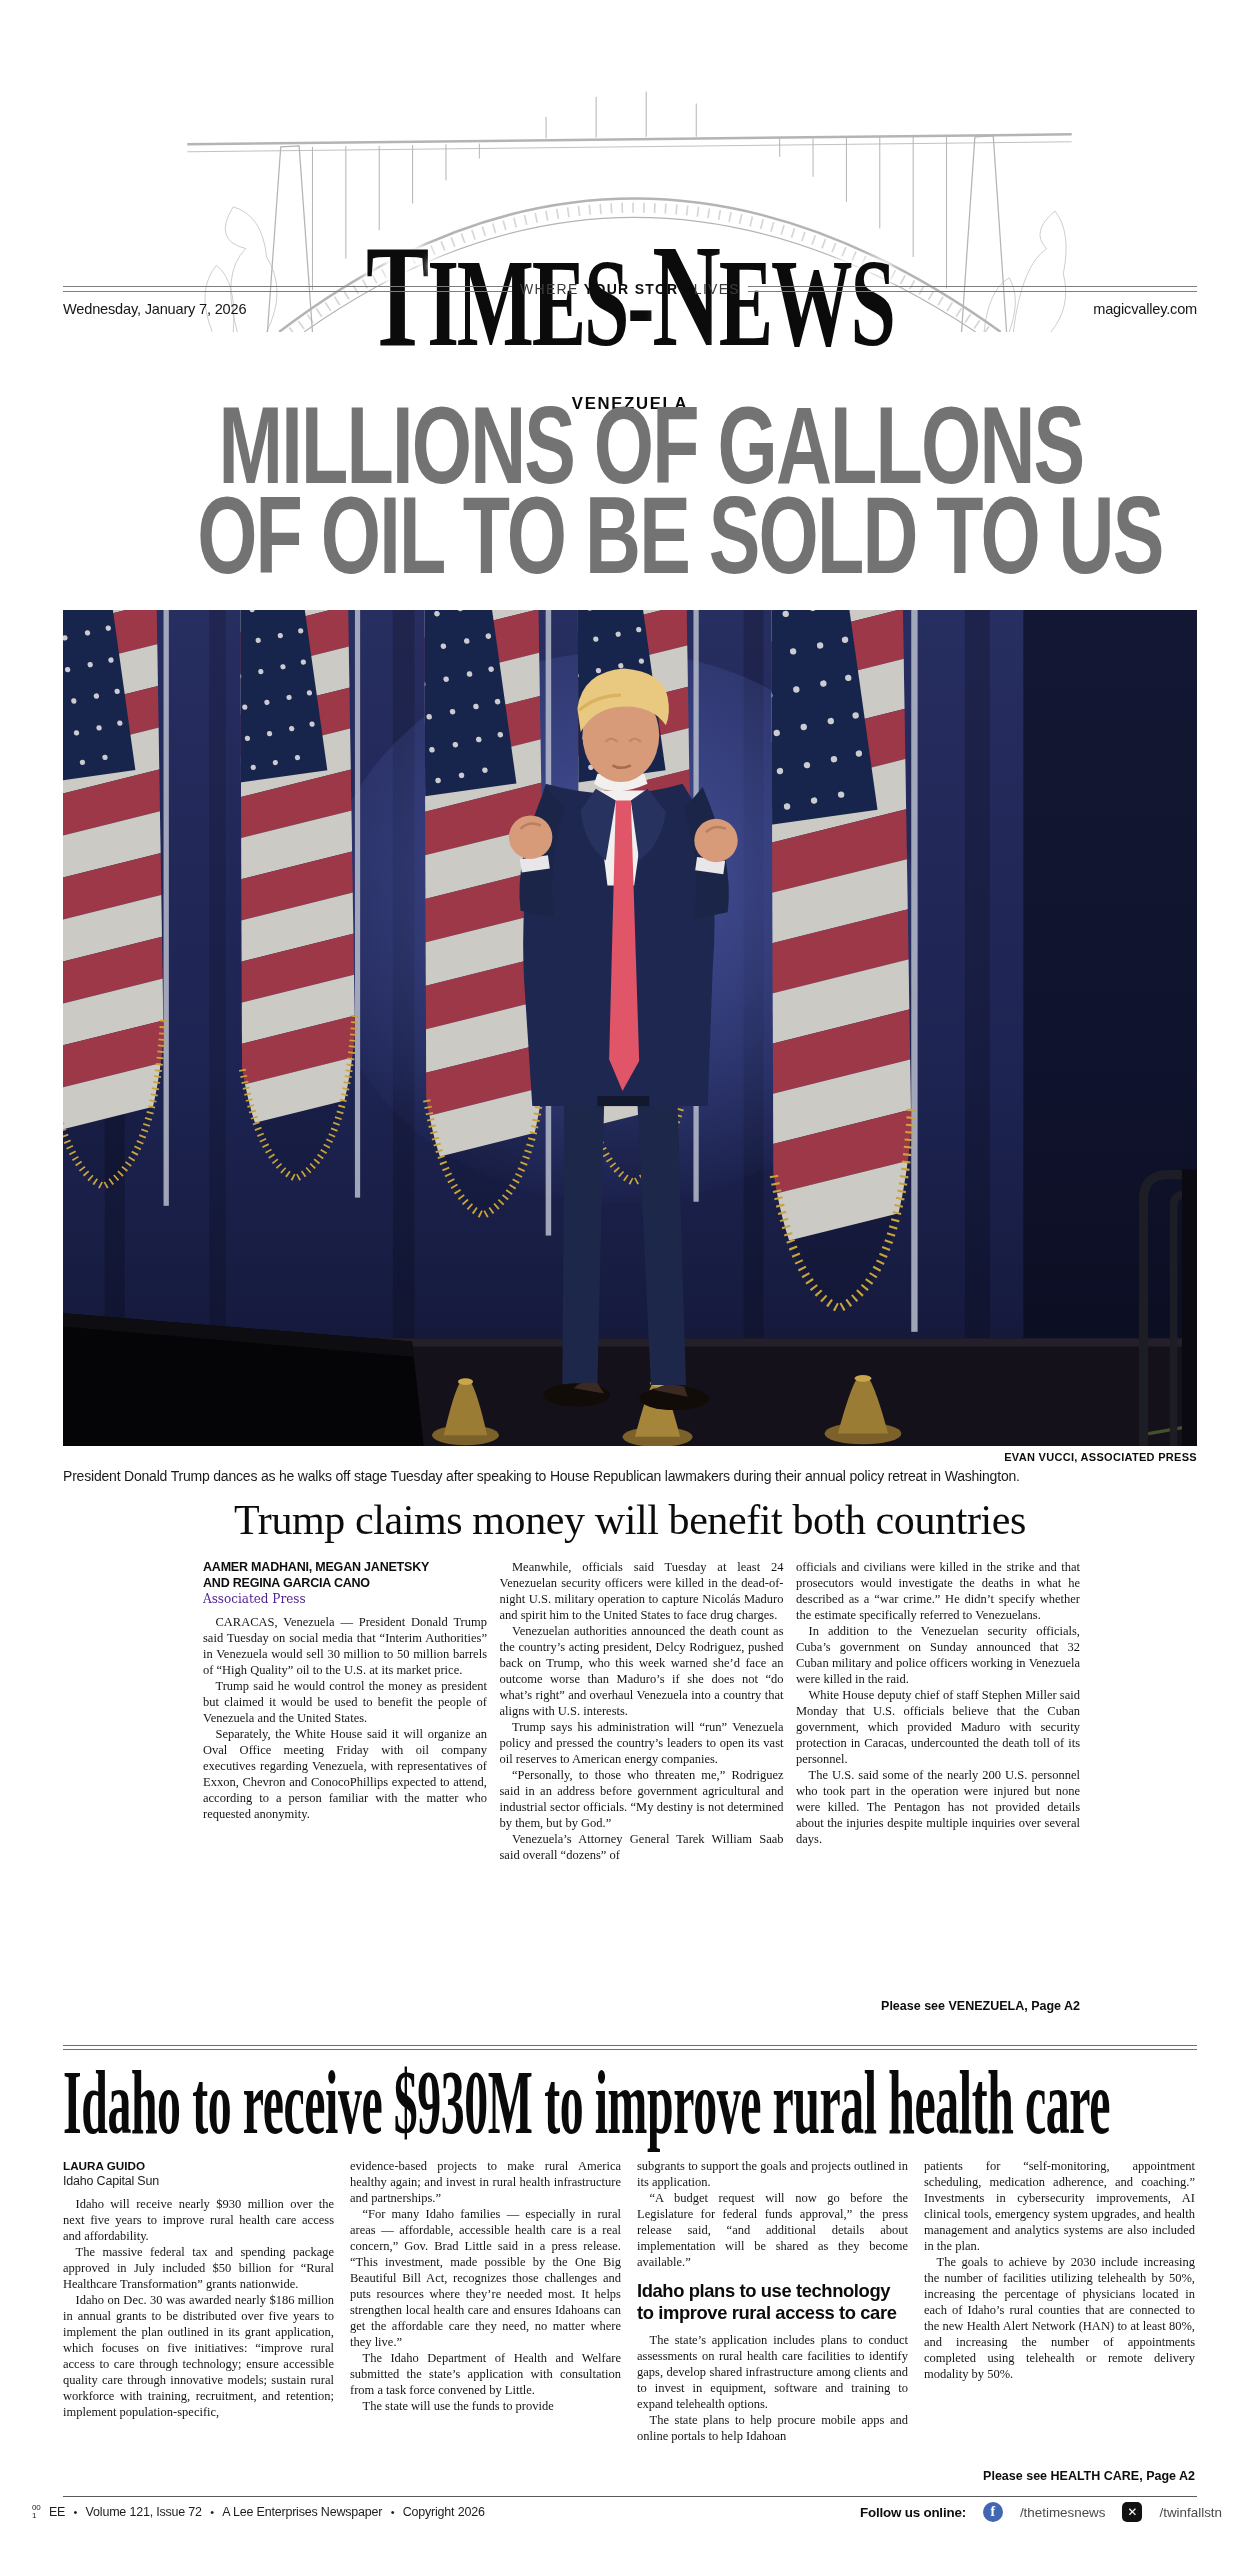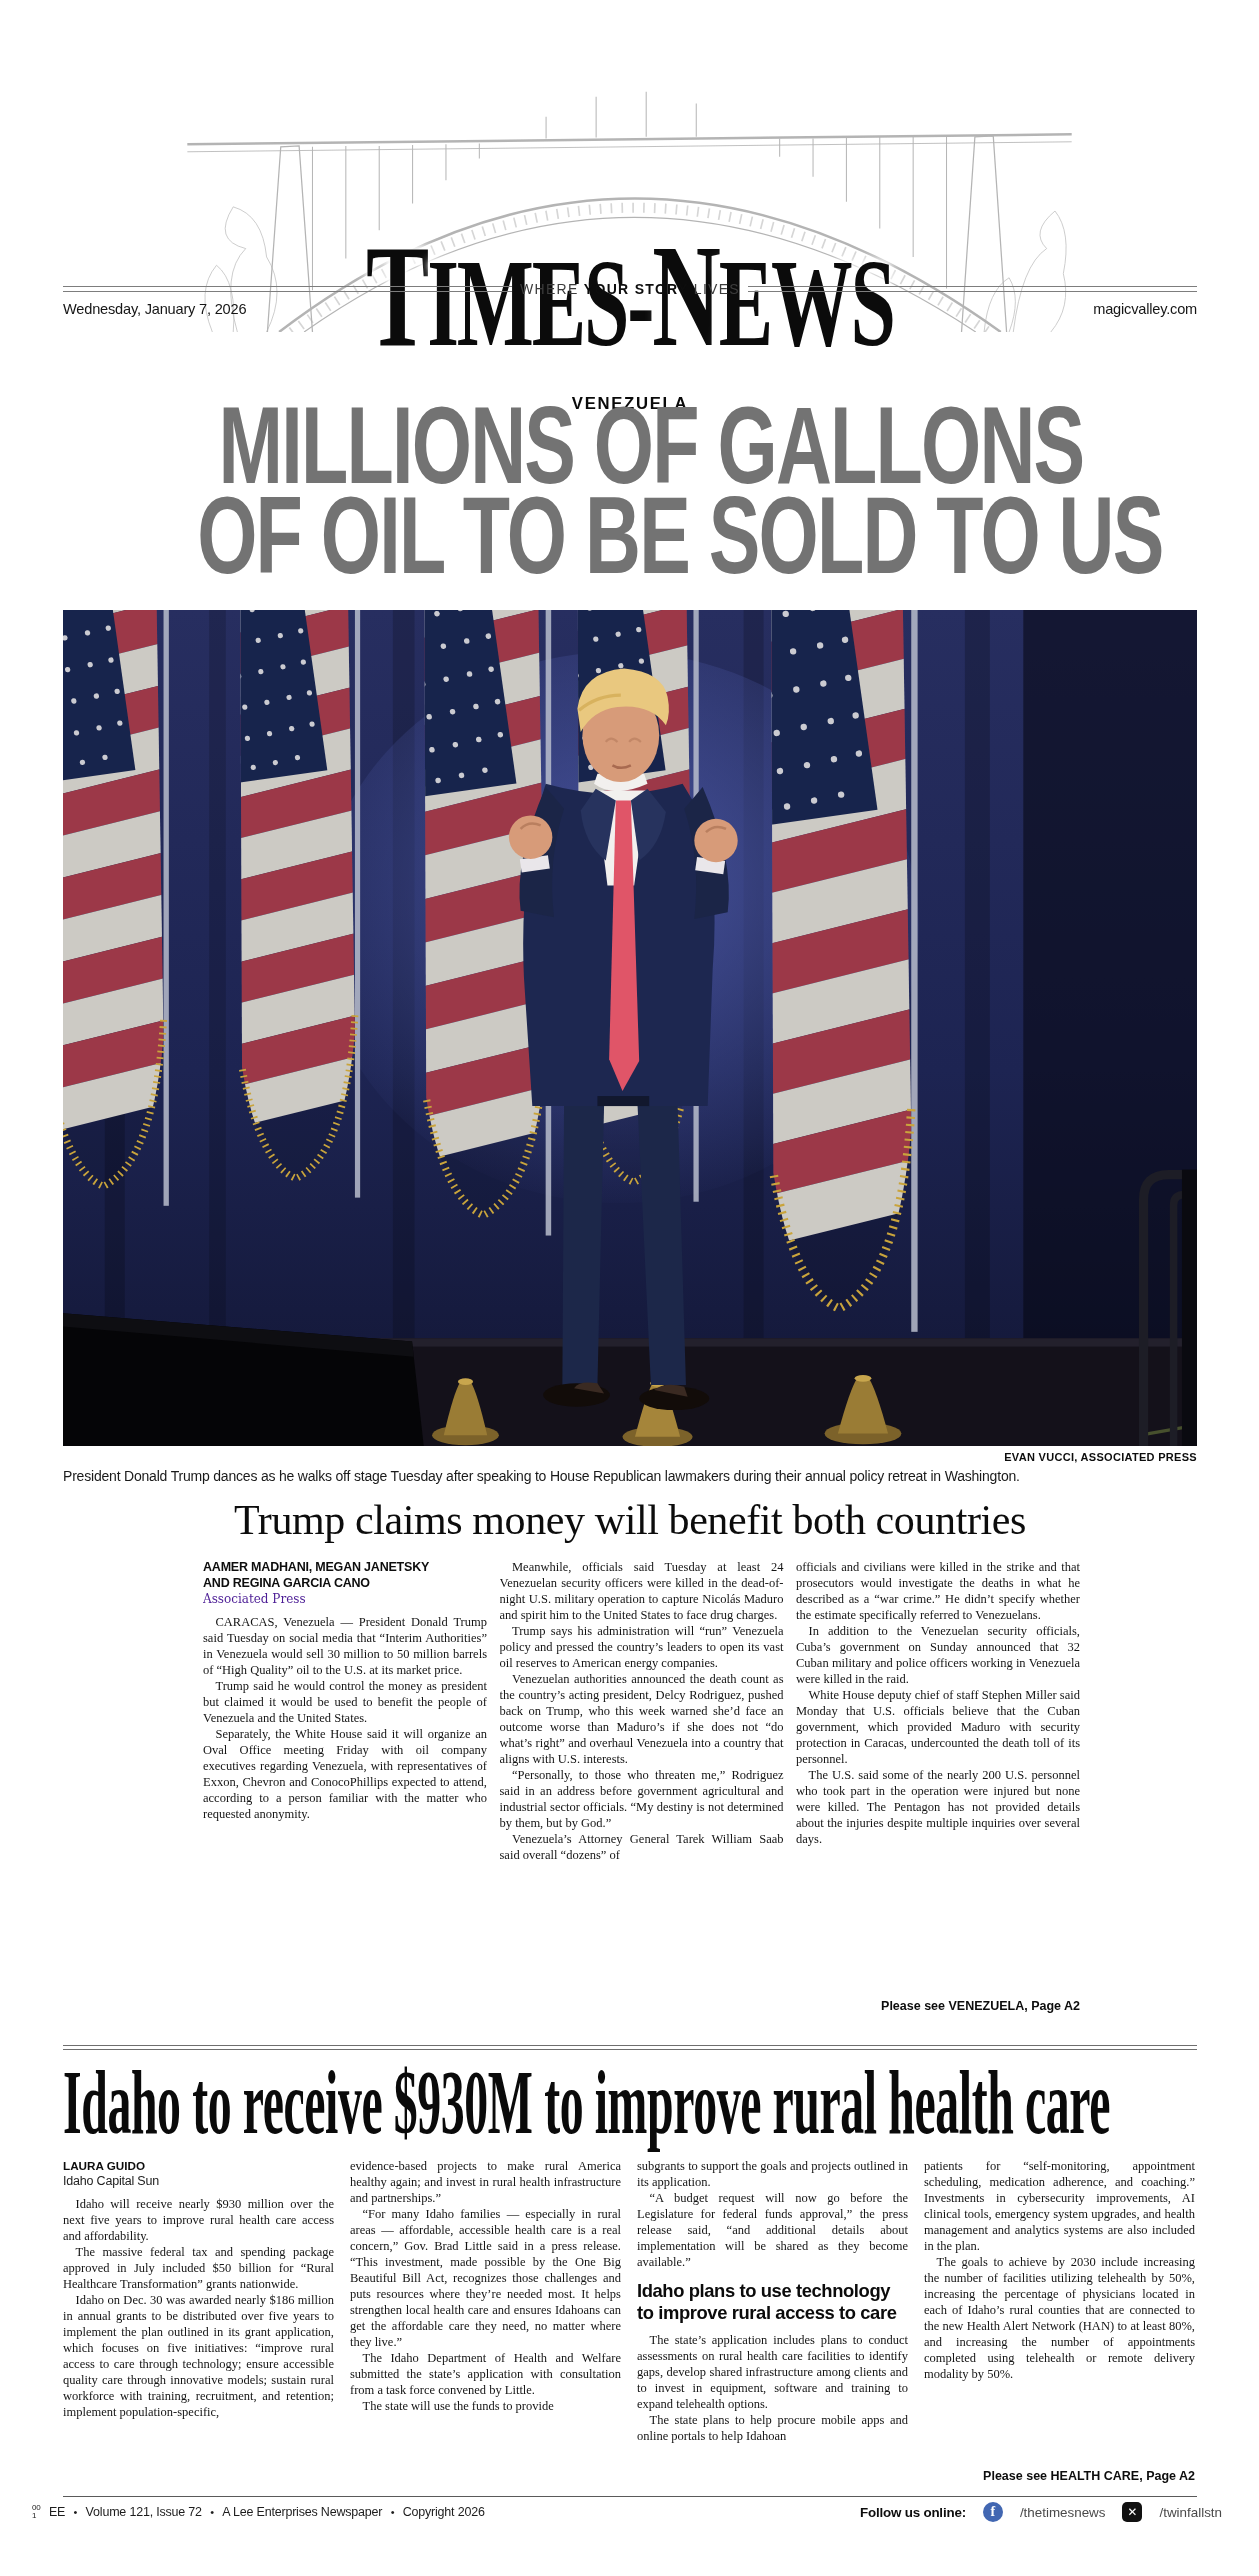--- a/index.html
+++ b/index.html
@@ -299,22 +299,22 @@
         <div class="names">AAMER MADHANI, MEGAN JANETSKY</div>
         <div class="names">AND REGINA GARCIA CANO</div>
         <div class="org">Associated Press</div>
       </div>
       <p>CARACAS, Venezuela — President Donald Trump said Tuesday on social media that “Interim Authorities” in Venezuela would sell 30 million to 50 million barrels of “High Quality” oil to the U.S. at its market price.</p>
       <p>Trump said he would control the money as president but claimed it would be used to benefit the people of Venezuela and the United States.</p>
       <p>Separately, the White House said it will organize an Oval Office meeting Friday with oil company executives regarding Venezuela, with representatives of Exxon, Chevron and ConocoPhillips expected to attend, according to a person familiar with the matter who requested anonymity.</p>
     </div>
     <div class="col">
       <p>Meanwhile, officials said Tuesday at least 24 Venezuelan security officers were killed in the dead-of-night U.S. military operation to capture Nicolás Maduro and spirit him to the United States to face drug charges.</p>
+      <p>Venezuelan authorities announced the death count as the country’s acting president, Delcy Rodriguez, pushed back on Trump, who this week warned she’d face an outcome worse than Maduro’s if she does not “do what’s right” and overhaul Venezuela into a country that aligns with U.S. interests.</p>
       <p>Trump says his administration will “run” Venezuela policy and pressed the country’s leaders to open its vast oil reserves to American energy companies.</p>
-      <p>Venezuelan authorities announced the death count as the country’s acting president, Delcy Rodriguez, pushed back on Trump, who this week warned she’d face an outcome worse than Maduro’s if she does not “do what’s right” and overhaul Venezuela into a country that aligns with U.S. interests.</p>
       <p>“Personally, to those who threaten me,” Rodriguez said in an address before government agricultural and industrial sector officials. “My destiny is not determined by them, but by God.”</p>
       <p>Venezuela’s Attorney General Tarek William Saab said overall “dozens” of</p>
     </div>
     <div class="col">
       <p class="cont">officials and civilians were killed in the strike and that prosecutors would investigate the deaths in what he described as a “war crime.” He didn’t specify whether the estimate specifically referred to Venezuelans.</p>
       <p>In addition to the Venezuelan security officials, Cuba’s government on Sunday announced that 32 Cuban military and police officers working in Venezuela were killed in the raid.</p>
       <p>White House deputy chief of staff Stephen Miller said Monday that U.S. officials believe that the Cuban government, which provided Maduro with security protection in Caracas, undercounted the death toll of its personnel.</p>
       <p>The U.S. said some of the nearly 200 U.S. personnel who took part in the operation were injured but none were killed. The Pentagon has not provided details about the injuries despite multiple inquiries over several days.</p>
       <div class="jumpline"><span>Please see </span><span>VENEZUELA,</span><span> Page A2</span></div>
     </div>

